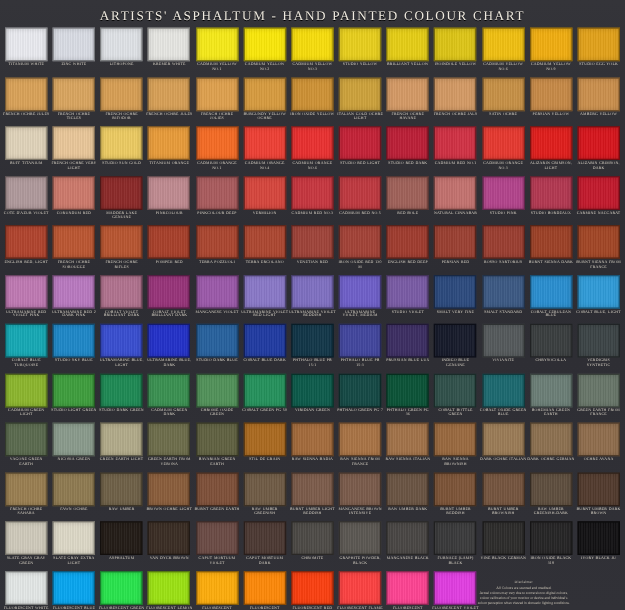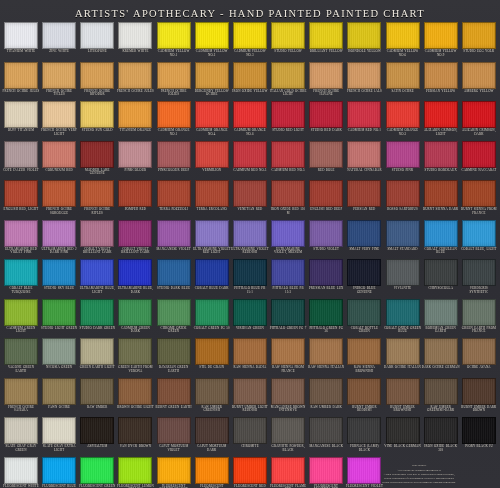--- a/index.html
+++ b/index.html
@@ -98,21 +98,21 @@
     margin-bottom: 1px;
     letter-spacing: 0.2px;
   }
   #disclaimer .dline { display: block; }
 </style>
 </head>
 <body>
 
 <div id="chart-sheet">
 
-  <div id="chart-title">ARTISTS' APOTHECARY - HAND PAINTED PAINTED CHART</div>
+  <div id="chart-title">ARTISTS' ASPHALTUM - HAND PAINTED COLOUR CHART</div>
 
   <div id="grid">
       <div class="swatch-row">
         <div class="cell">
           <div class="chip" style="background: rgb(233, 234, 239);"></div>
           <div class="caption">TITANIUM WHITE</div>
         </div>
         <div class="cell">
           <div class="chip" style="background: rgb(217, 220, 228);"></div>
           <div class="caption">ZINC WHITE</div>

